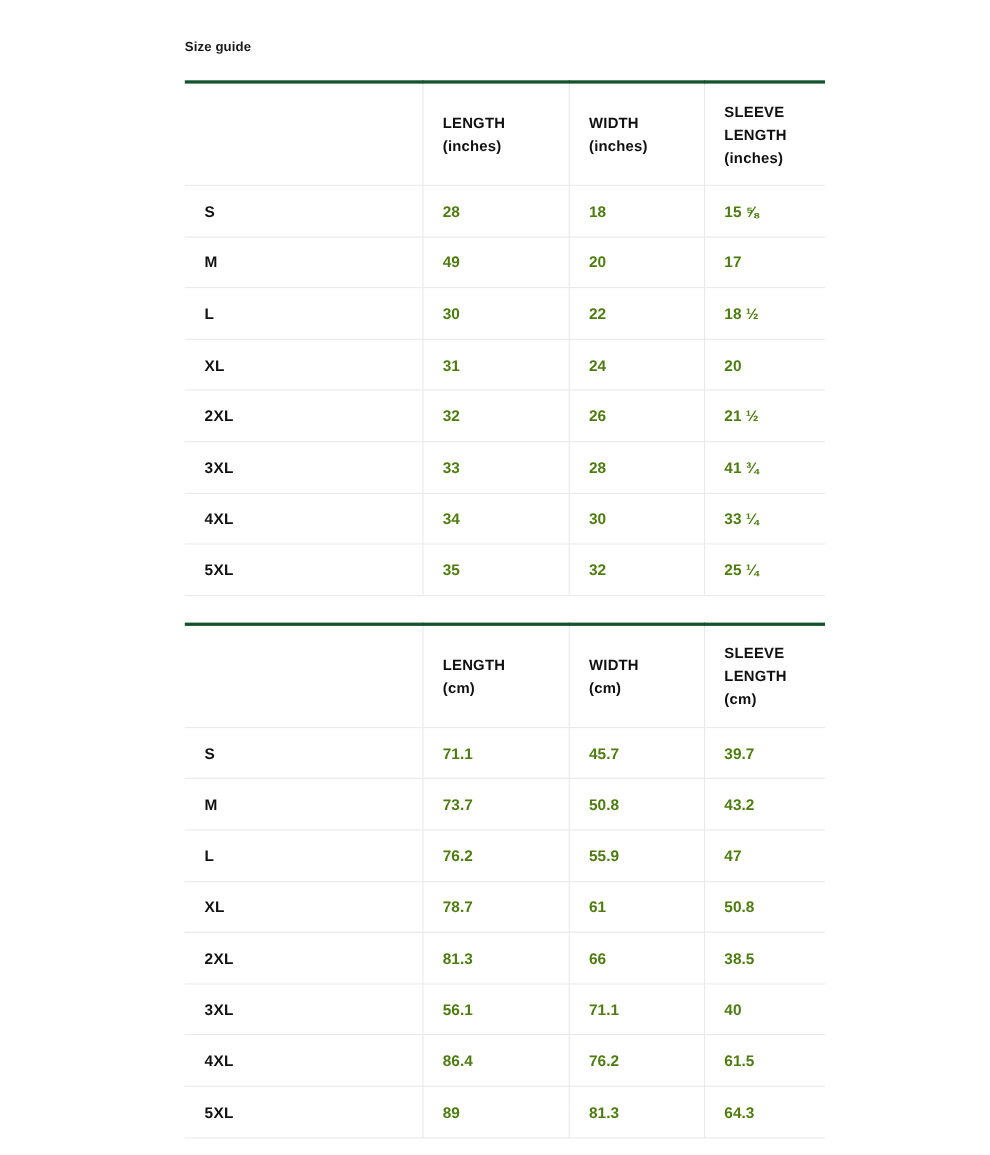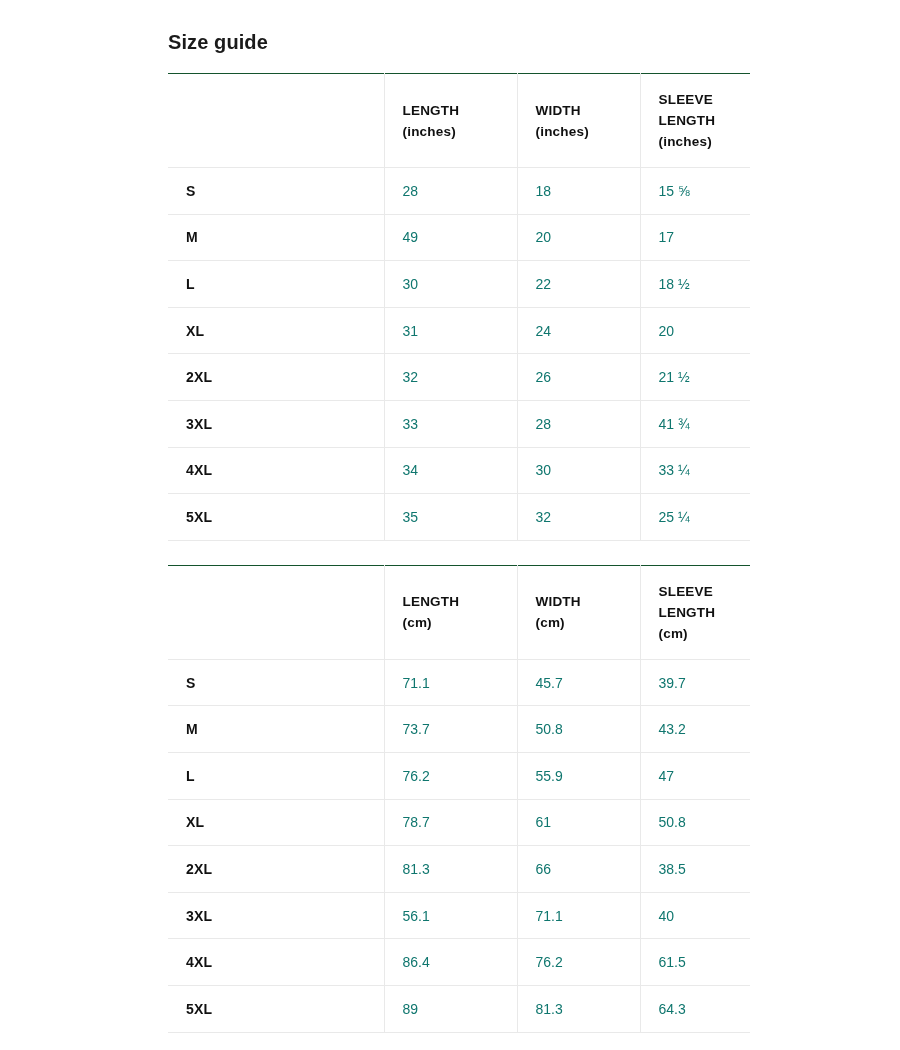--- a/index.html
+++ b/index.html
@@ -21,35 +21,35 @@
   }
 
   #content {
     position: absolute;
     left: 168px;
     top: 0;
     width: 582px;
   }
 
   .page-title {
-    font-size: 20px;
+    font-size: 12px;
     font-weight: bold;
     color: #1a1a1a;
     letter-spacing: 0.1px;
     margin: 0;
     padding: 33px 0 0 0;
     line-height: 19px;
   }
 
   .size-table {
     width: 582px;
     border-collapse: collapse;
     table-layout: fixed;
     margin-top: 21px;
-    border-top: 1px solid #14532d;
+    border-top: 3px solid #14532d;
   }
 
   .size-table.second {
     margin-top: 24px;
   }
 
   .size-table col.c-size   { width: 216px; }
   .size-table col.c-length { width: 133px; }
   .size-table col.c-width  { width: 123px; }
   .size-table col.c-sleeve { width: 110px; }
@@ -86,22 +86,22 @@
     height: 46.6px;
     font-size: 14px;
     font-weight: bold;
     color: #111111;
     letter-spacing: 0.2px;
   }
 
   .size-table tbody td {
     height: 46.6px;
     font-size: 14px;
-    font-weight: normal;
-    color: #0f766e;
+    font-weight: bold;
+    color: #4d7c0f;
   }
 
   .hdr-line { display: block; }
 </style>
 </head>
 <body>
 
 <div id="page">
   <div id="content">
 

